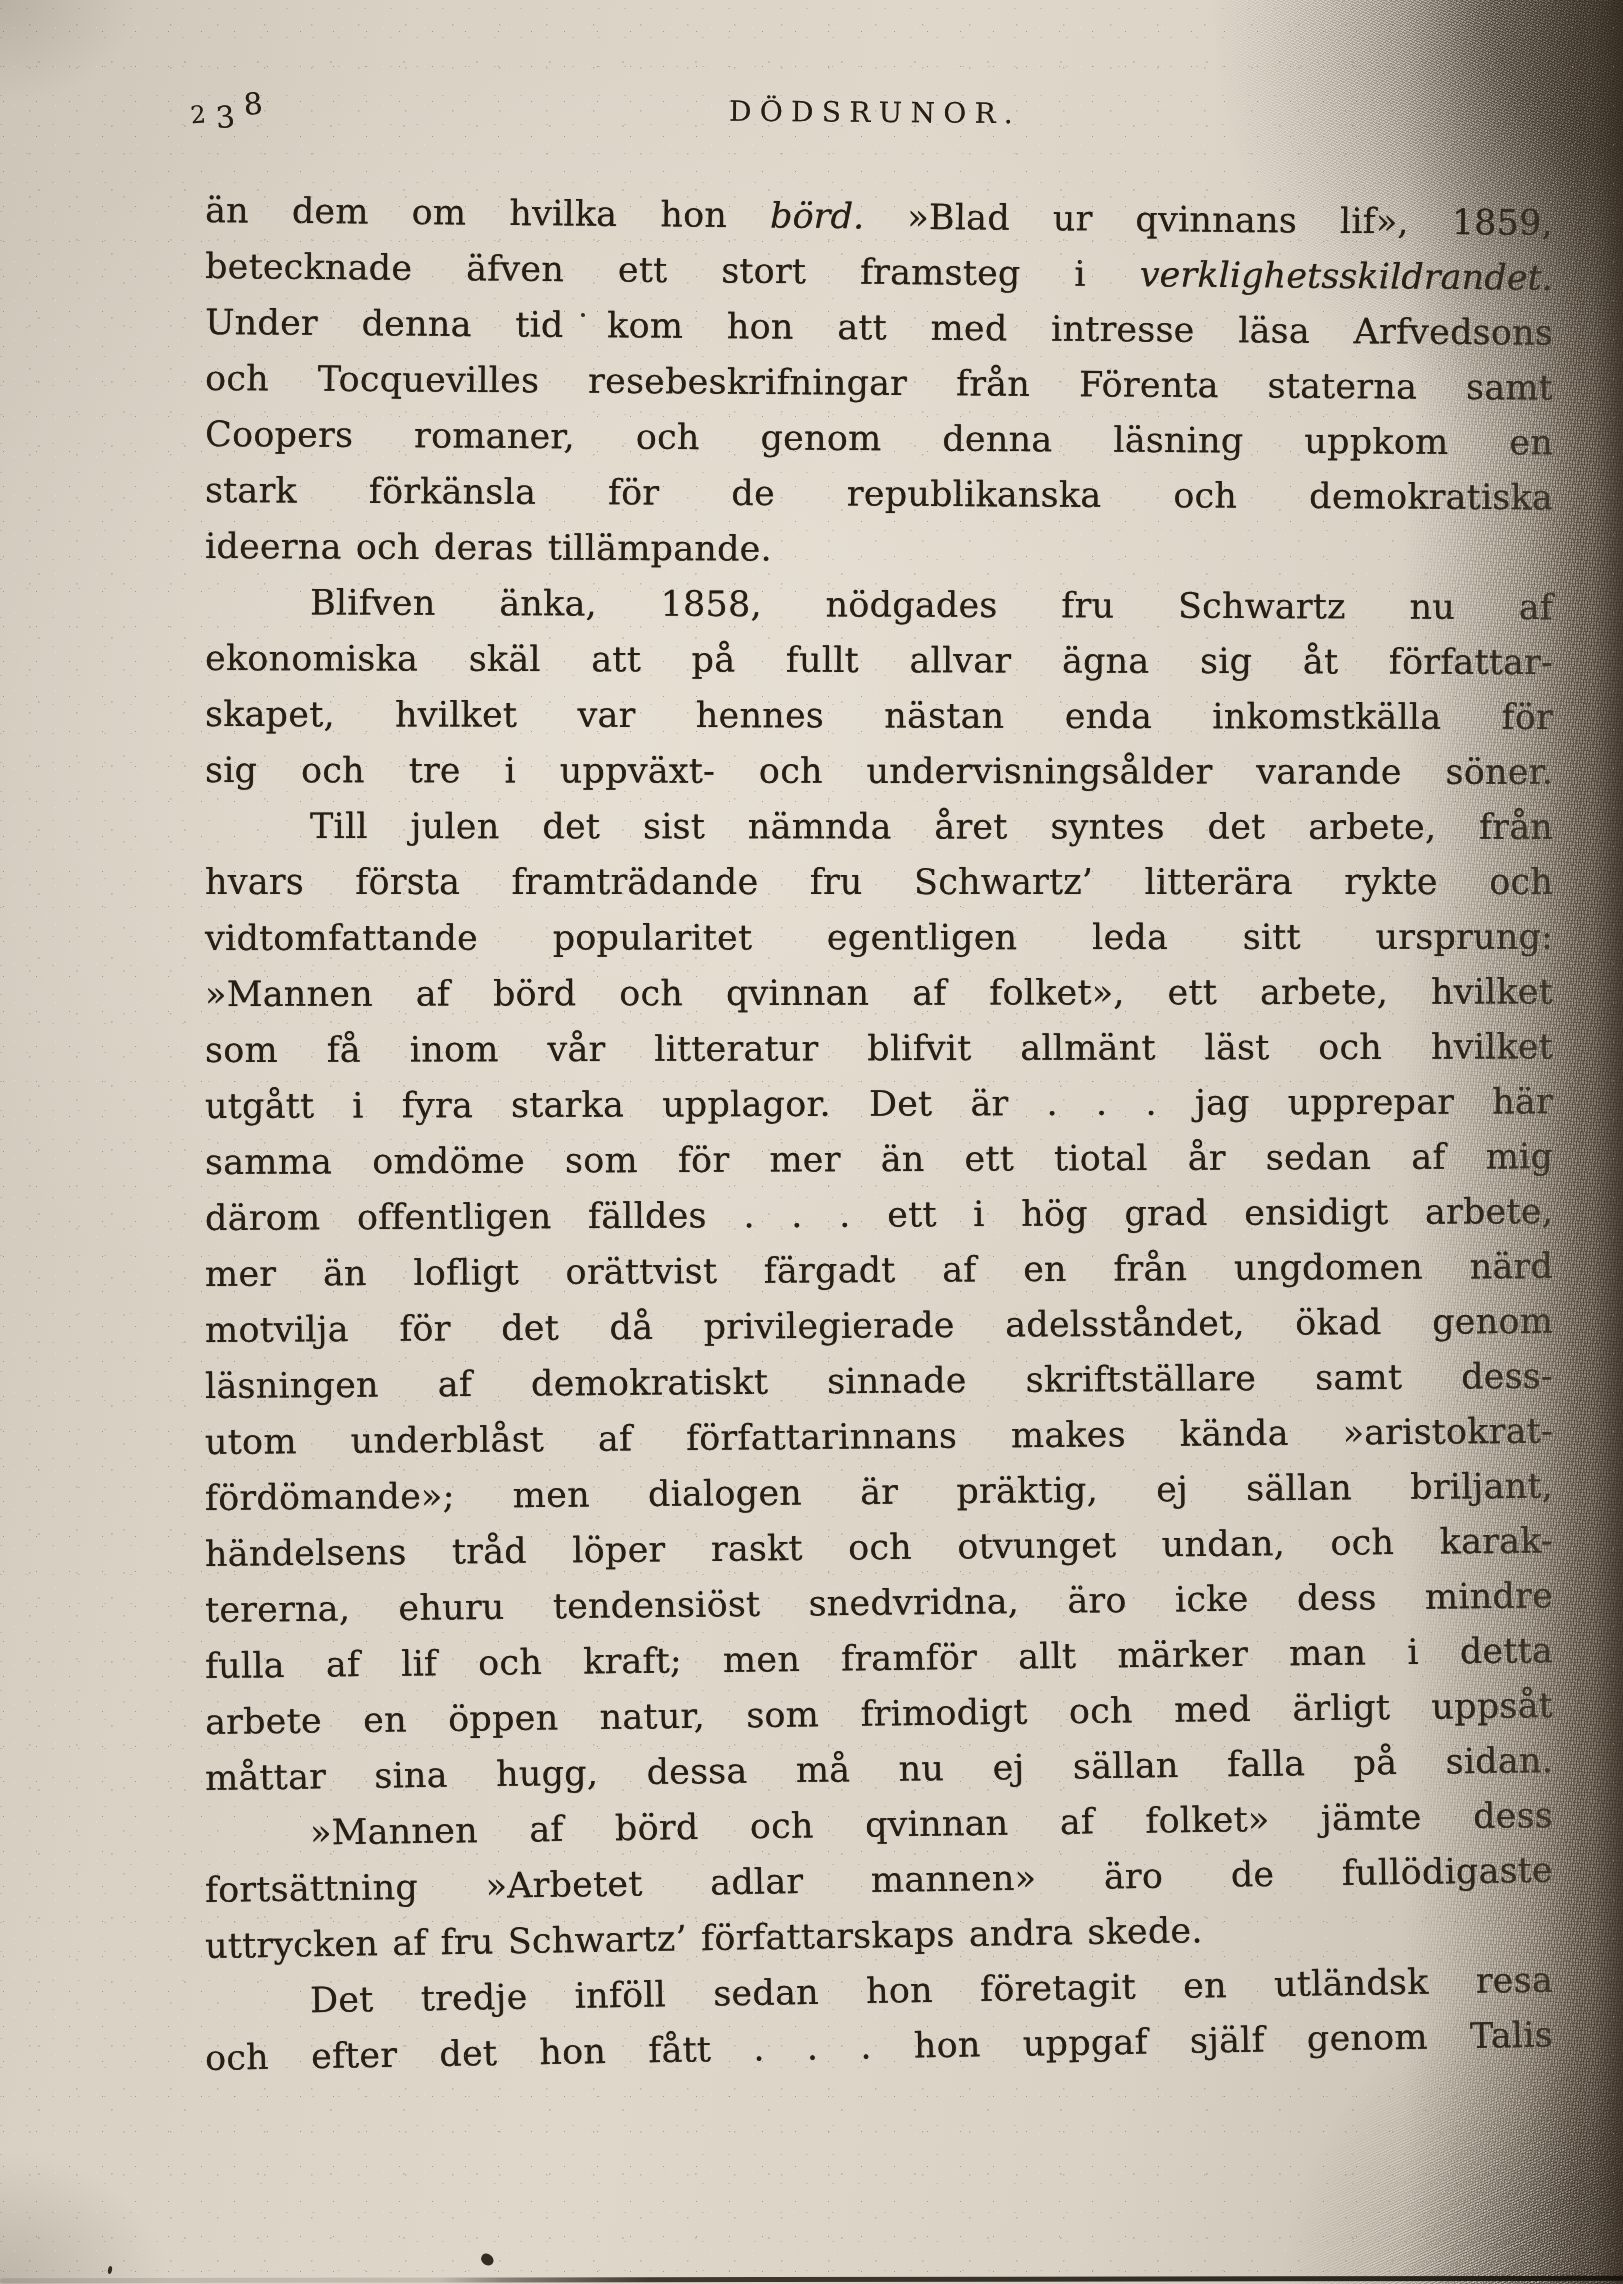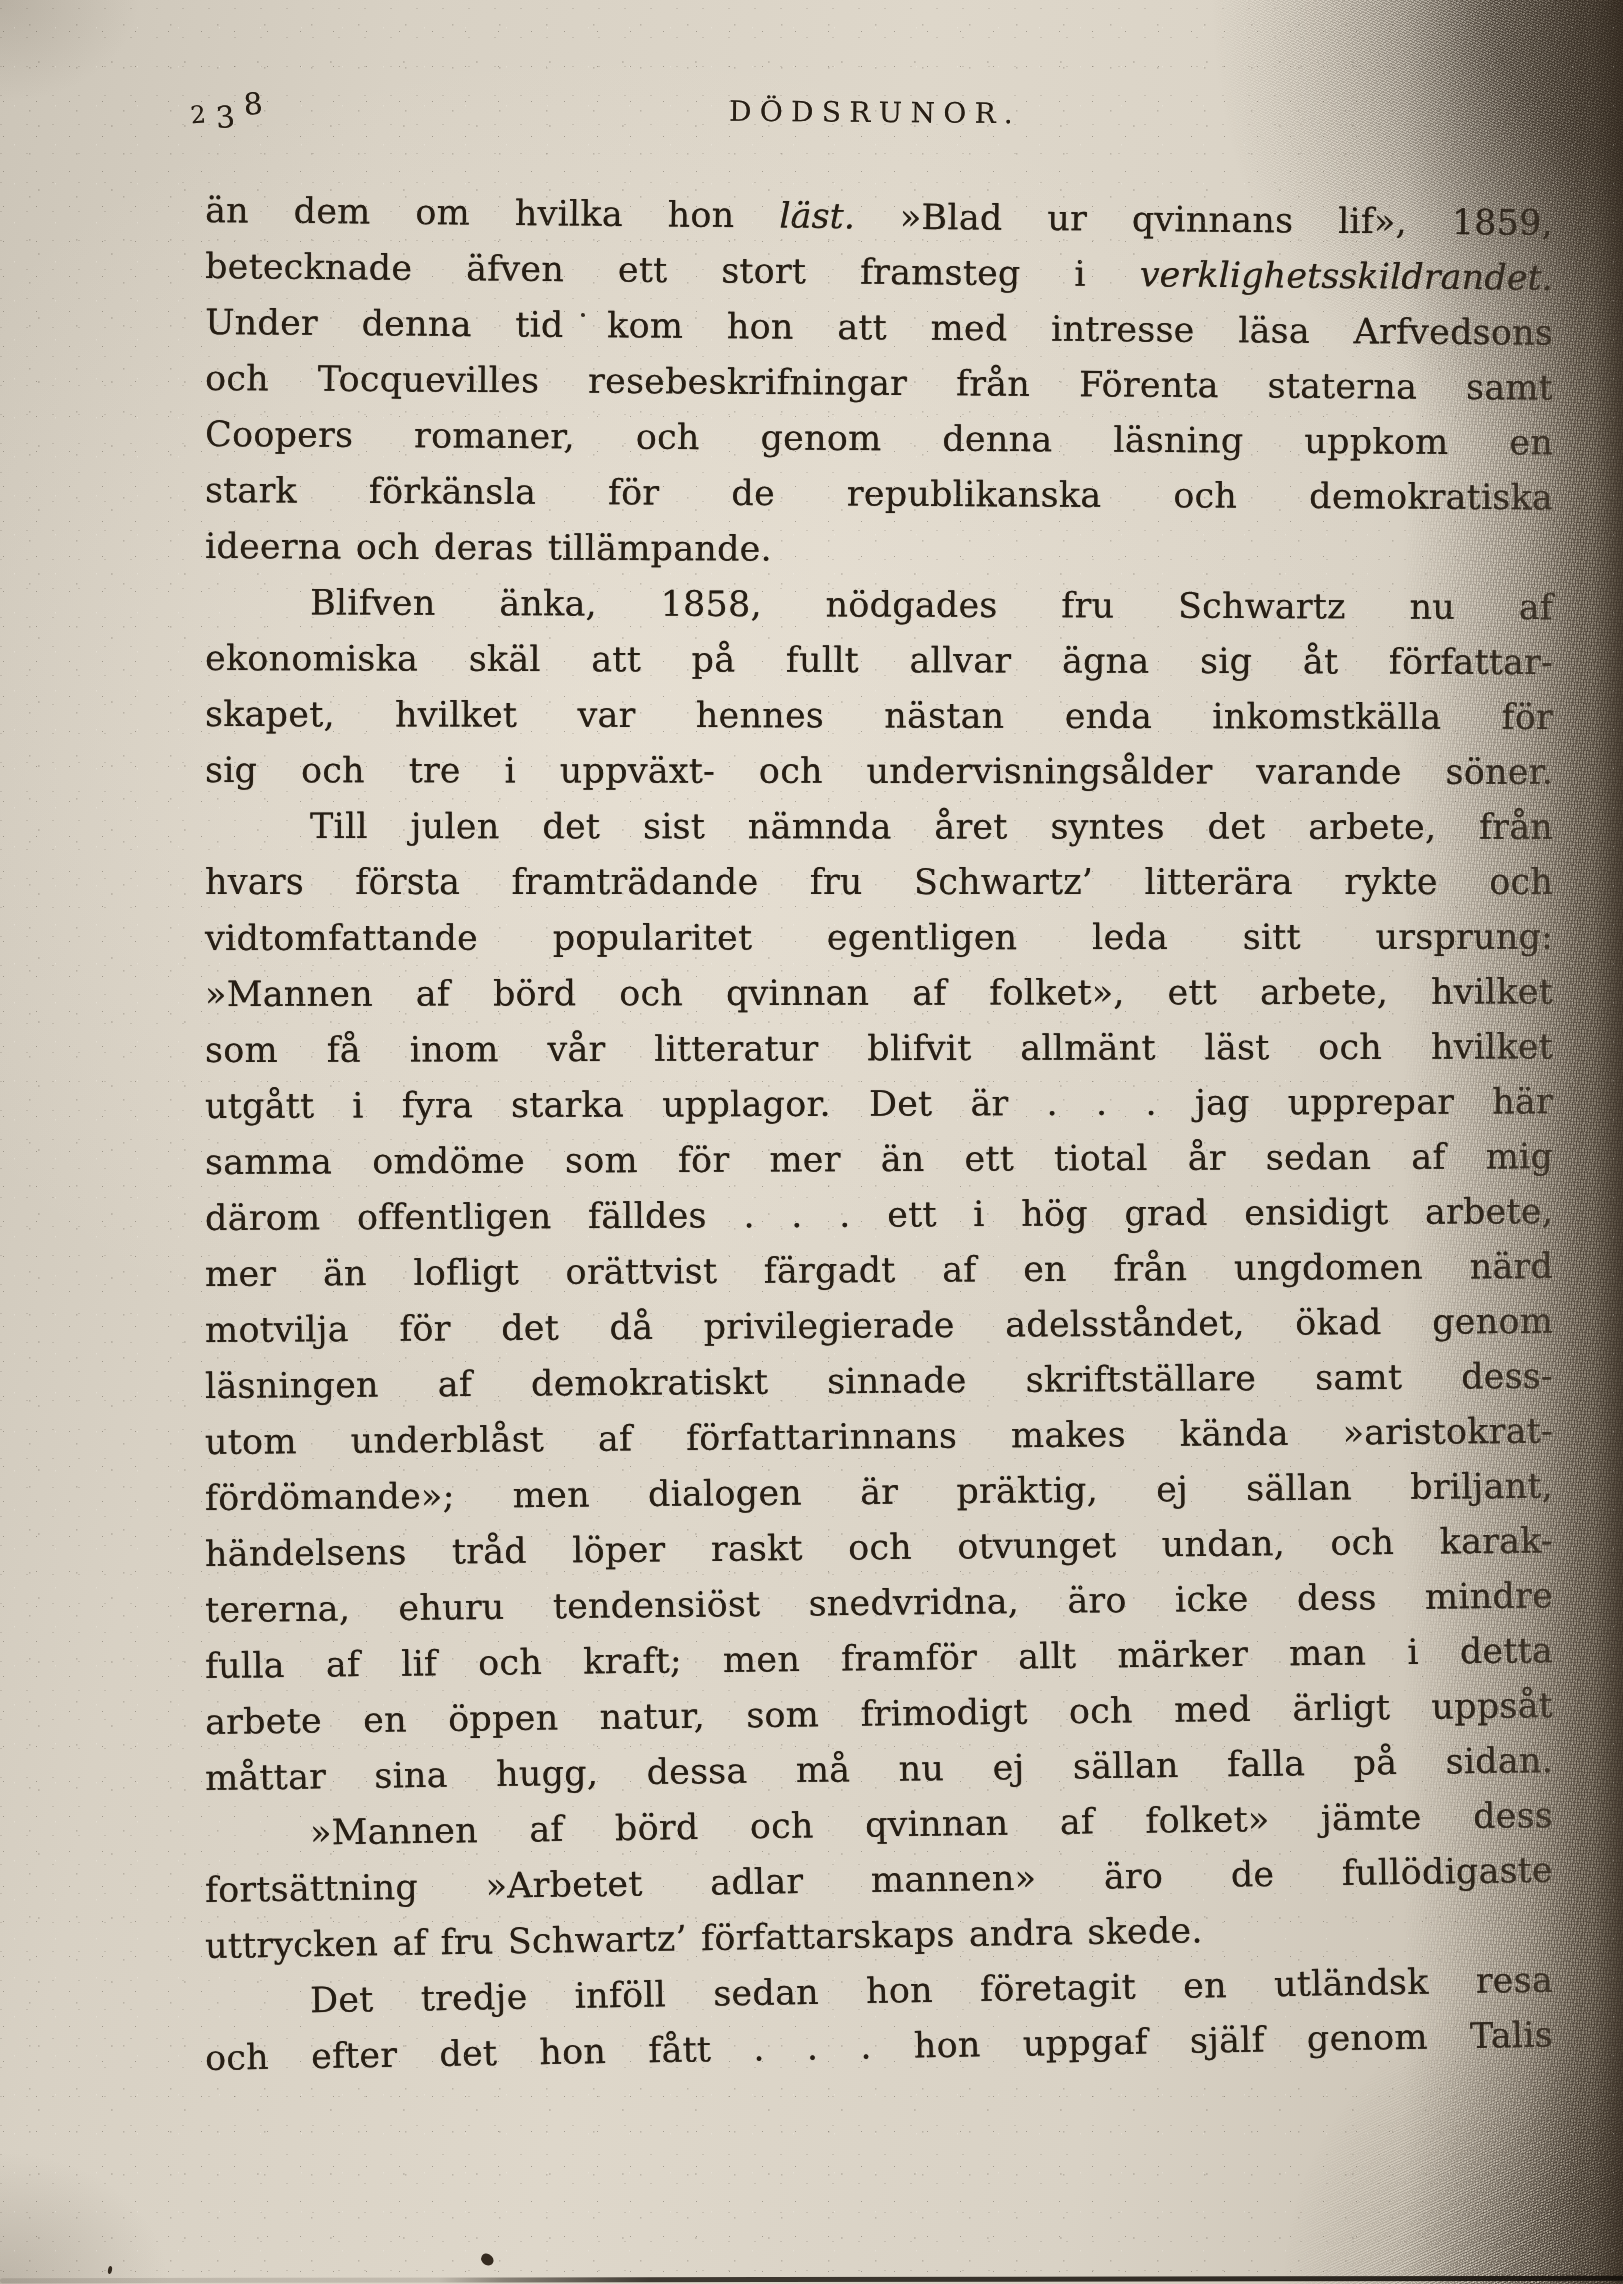--- a/index.html
+++ b/index.html
@@ -101,21 +101,21 @@
   <div class="speck" id="sp1"></div>
   <div class="speck" id="sp2"></div>
   <div class="speck" id="sp3"></div>
 
   <header>
     <span class="pagenum"><span class="fig fig0">2</span><span class="fig fig1">3</span><span class="fig fig2">8</span></span>
     <span class="running-title">DÖDSRUNOR.</span>
   </header>
 
   <main class="body-text">
-      <div class="line just" style="transform: rotate(0.55deg);"><span>än dem om hvilka hon </span><i>läst.</i><span> »Blad ur qvinnans lif», 1859,</span></div>
+      <div class="line just" style="transform: rotate(0.55deg);"><span>än dem om hvilka hon </span><i>börd.</i><span> »Blad ur qvinnans lif», 1859,</span></div>
       <div class="line just" style="transform: rotate(0.503deg);"><span>betecknade äfven ett stort framsteg i </span><i>verklighetsskildrandet.</i></div>
       <div class="line just" style="transform: rotate(0.456deg);"><span>Under denna tid kom hon att med intresse läsa Arfvedsons</span></div>
       <div class="line just" style="transform: rotate(0.409deg);"><span>och Tocquevilles resebeskrifningar från Förenta staterna samt</span></div>
       <div class="line just" style="transform: rotate(0.362deg);"><span>Coopers romaner, och genom denna läsning uppkom en</span></div>
       <div class="line just" style="transform: rotate(0.315deg);"><span>stark förkänsla för de republikanska och demokratiska</span></div>
       <div class="line" style="transform: rotate(0.268deg);"><span>ideerna och deras tillämpande.</span></div>
       <div class="line just indent" style="transform: rotate(0.221deg);"><span>Blifven änka, 1858, nödgades fru Schwartz nu af</span></div>
       <div class="line just" style="transform: rotate(0.174deg);"><span>ekonomiska skäl att på fullt allvar ägna sig åt författar-</span></div>
       <div class="line just" style="transform: rotate(0.127deg);"><span>skapet, hvilket var hennes nästan enda inkomstkälla för</span></div>
       <div class="line just" style="transform: rotate(0.08deg);"><span>sig och tre i uppväxt- och undervisningsålder varande söner.</span></div>

